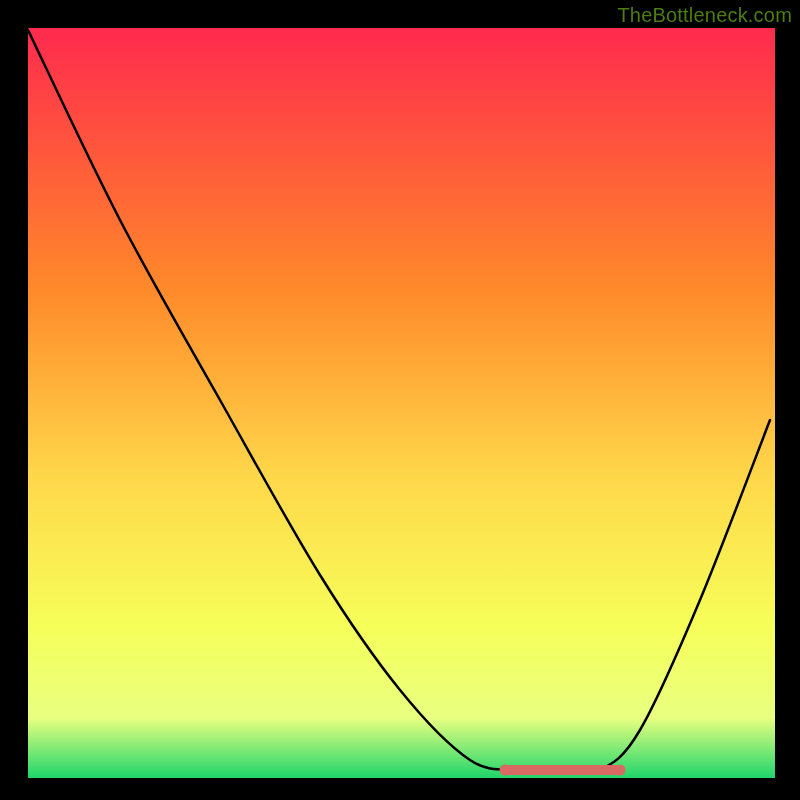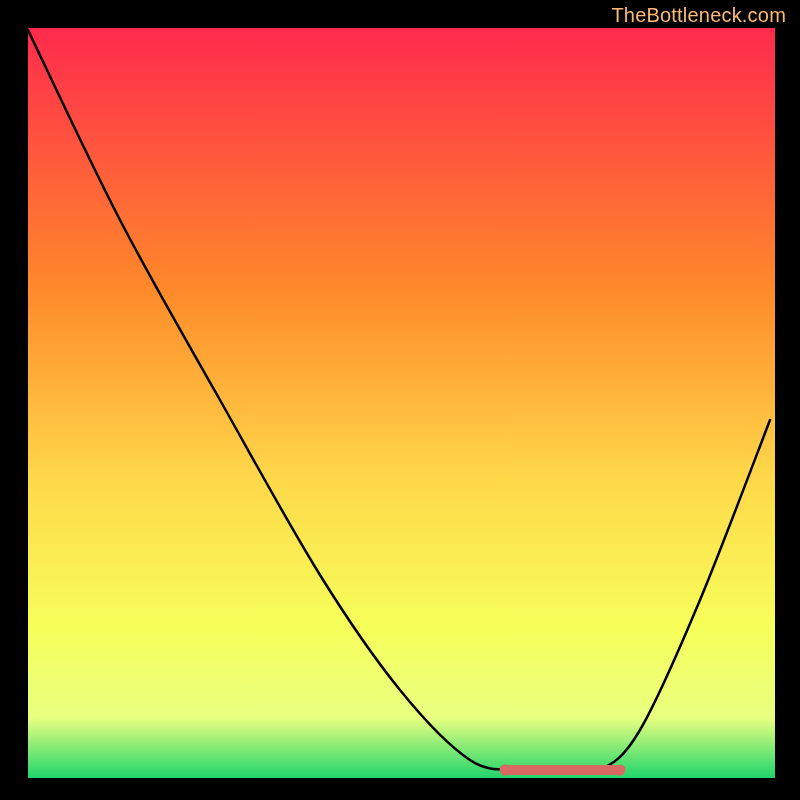--- a/index.html
+++ b/index.html
@@ -13,22 +13,22 @@
   }
   .stage {
     position: relative;
     width: 800px;
     height: 800px;
     background: #000;
   }
   .watermark {
     position: absolute;
     top: 4px;
-    right: 14px;
-    color: #fdba74;
+    right: 8px;
+    color: #4d7c0f;
     font-size: 20px;
     font-weight: 500;
     letter-spacing: 0.2px;
     z-index: 5;
     user-select: none;
     text-align: center;
   }
   svg {
     position: absolute;
     left: 0;

